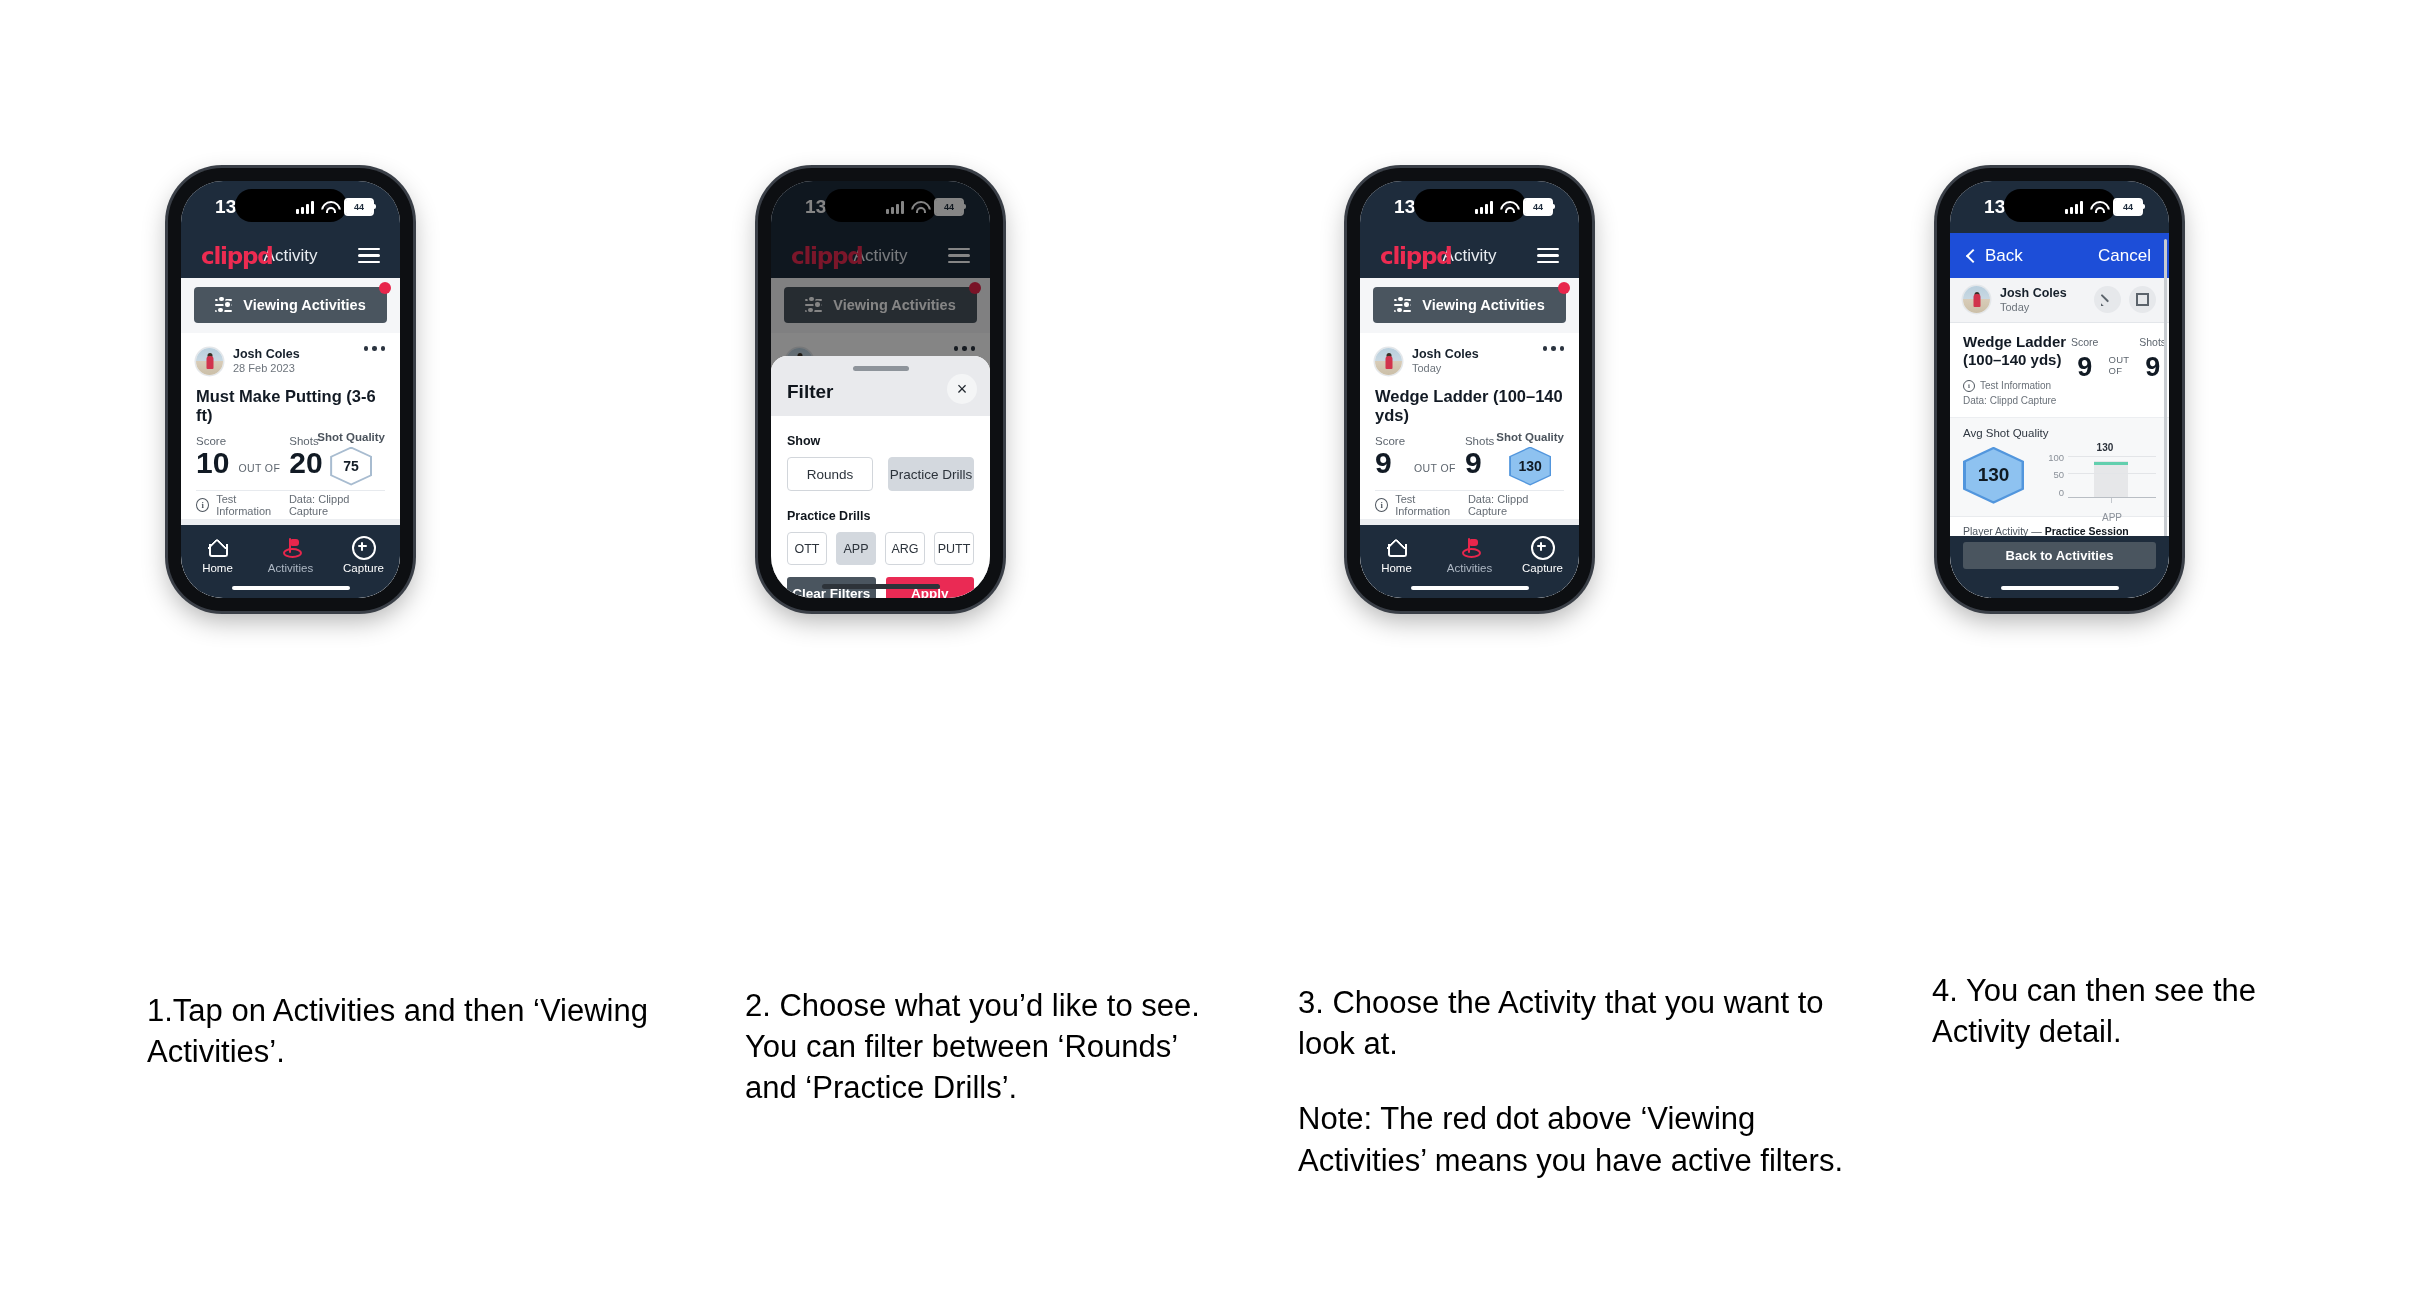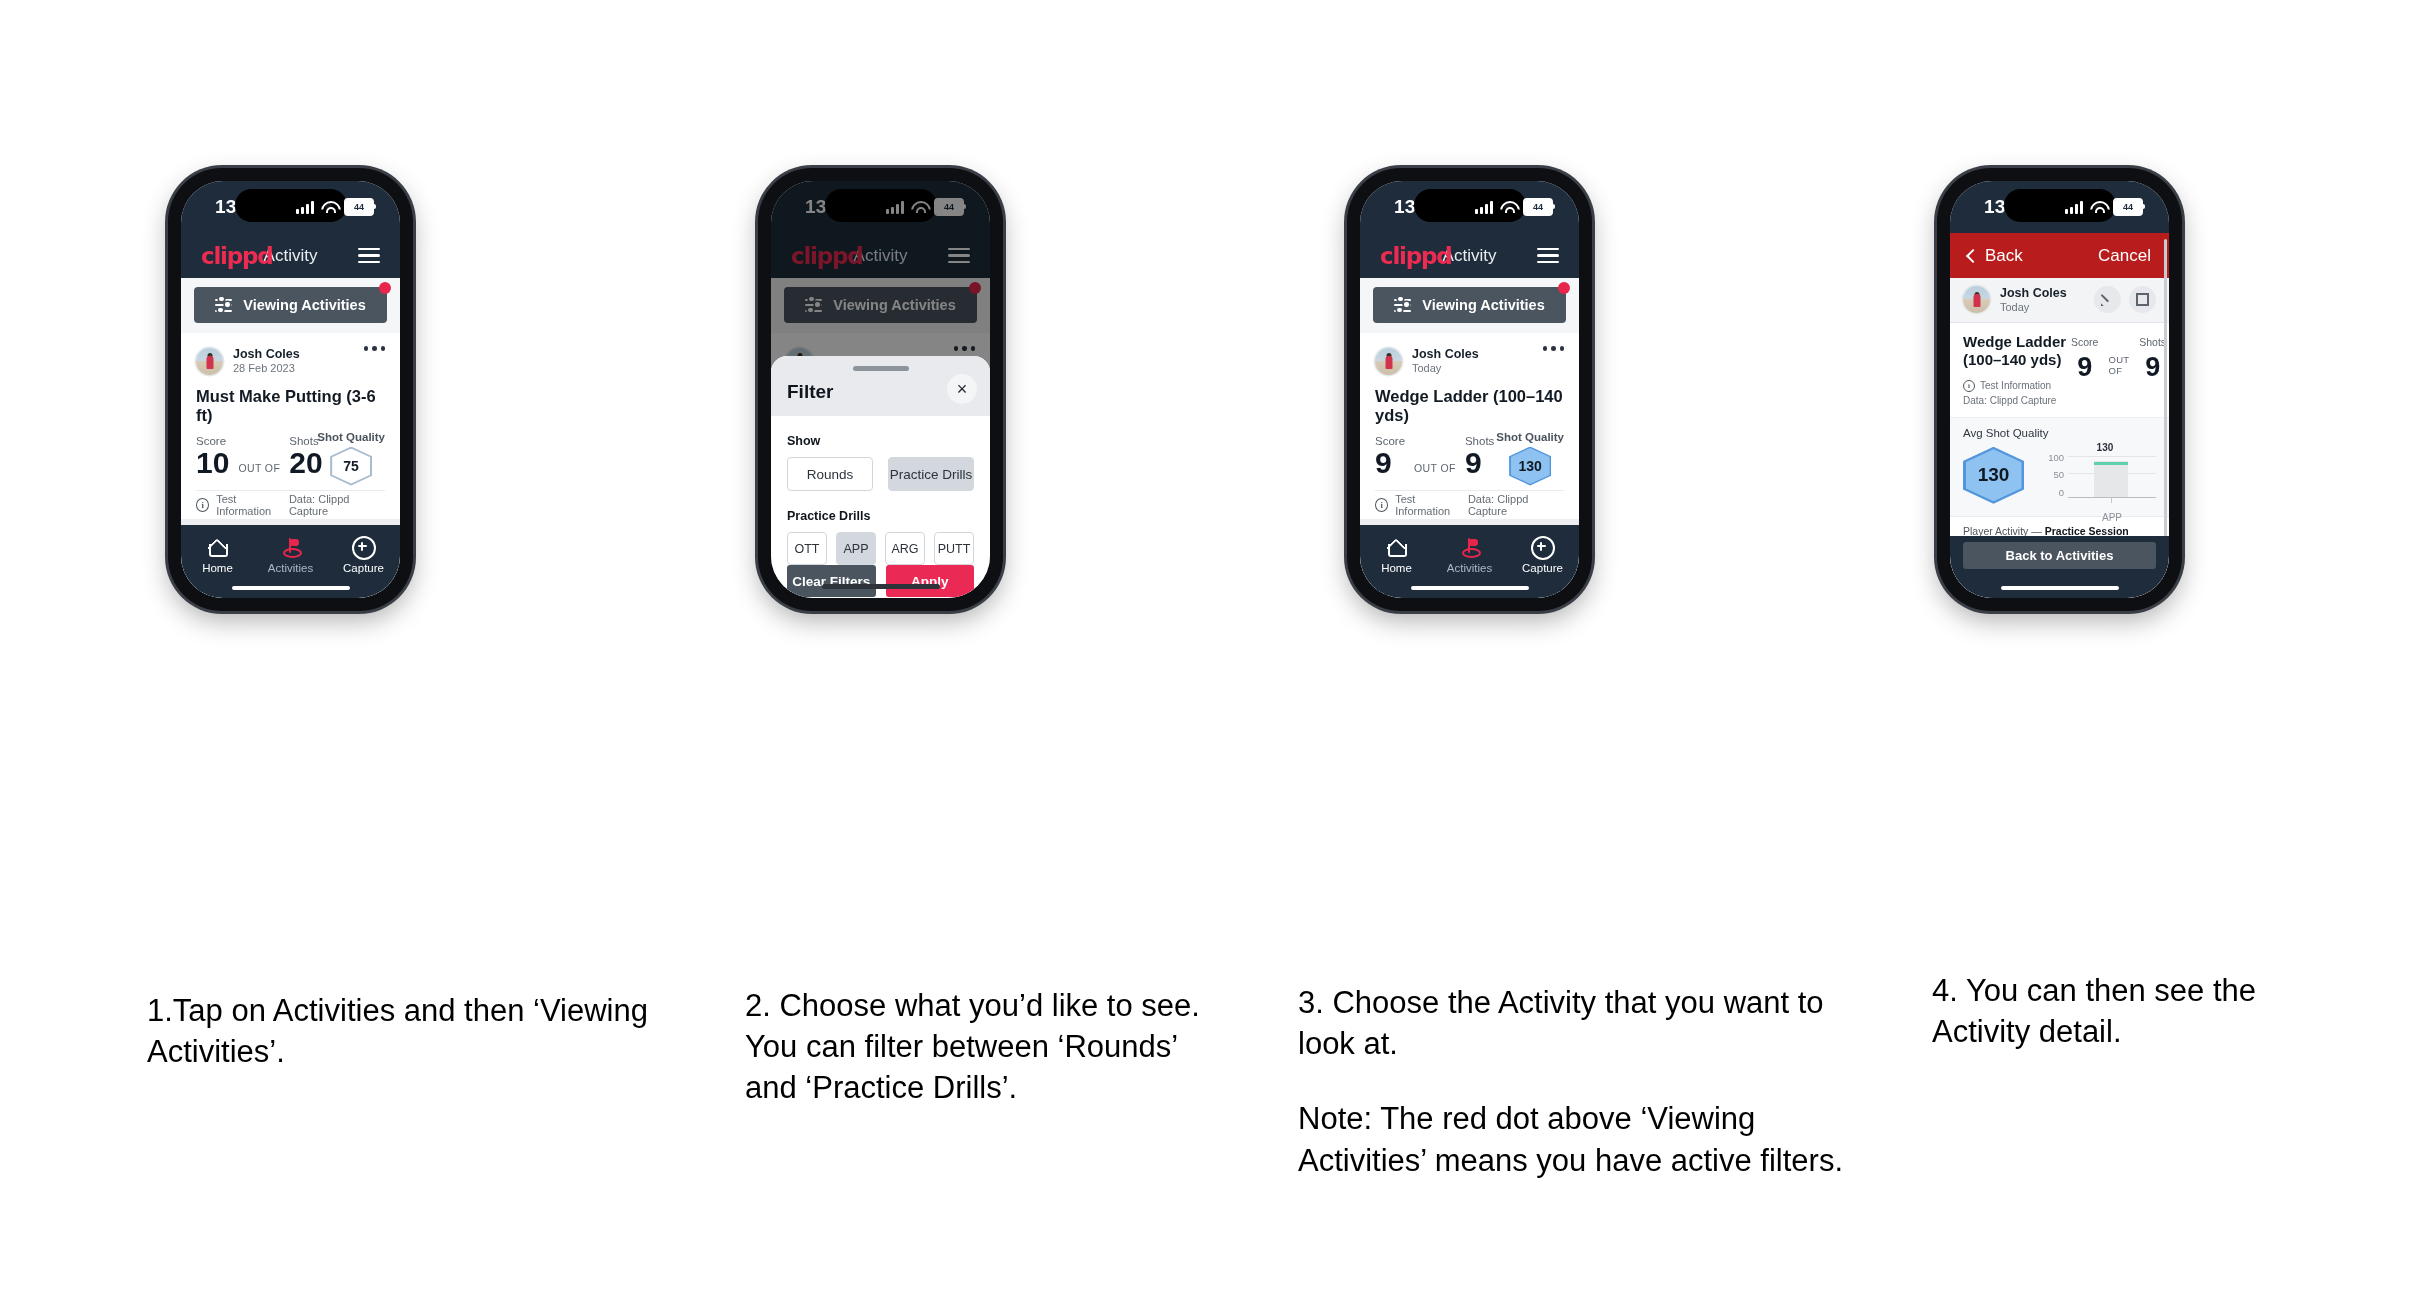--- a/index.html
+++ b/index.html
@@ -107,39 +107,39 @@
   .homebar{position:absolute;left:50%;transform:translateX(-50%);bottom:8px;width:118px;height:4.5px;border-radius:4px;background:#fff;}
 
   
   .dim{position:absolute;inset:0;background:rgba(0,0,0,.48);}
   .sheet{position:absolute;left:0;right:0;bottom:0;top:175px;background:#fff;border-radius:16px 16px 0 0;display:flex;flex-direction:column;}
   .sheet-head{background:#e9eaed;border-radius:16px 16px 0 0;padding:10px 16px 13px 16px;position:relative;}
   .grabber{width:56px;height:5px;border-radius:4px;background:#8e949b;margin:0 auto 10px auto;}
   .sheet-title{font-size:19px;font-weight:bold;color:#10161d;}
   .closebtn{position:absolute;right:13px;top:18px;width:30px;height:30px;border-radius:50%;background:#f4f5f6;
             display:flex;align-items:center;justify-content:center;color:#22282f;font-size:18px;}
-  .sheet-body{flex:1;padding:18px 16px 0 16px;border-radius:31px;}
+  .sheet-body{flex:1;padding:18px 16px 12px 16px;border-radius:31px;}
   .sec-lab{font-size:12.5px;font-weight:bold;color:#10161d;margin-bottom:9px;}
   .seg{display:flex;gap:15px;margin-bottom:18px;}
   .seg .opt{flex:1;height:32px;border:1px solid #d2d6db;border-radius:4px;display:flex;align-items:center;justify-content:center;
             font-size:13.5px;color:#2c333b;background:#fff;}
   .seg .opt.sel{background:#d3d8de;border-color:#d3d8de;}
   .chips{display:flex;gap:9px;}
   .chips .opt{width:52px;height:31px;border:1px solid #d2d6db;border-radius:4px;display:flex;align-items:center;justify-content:center;
               font-size:12.5px;color:#2c333b;background:#fff;}
   .chips .opt.sel{background:#d3d8de;border-color:#d3d8de;}
   .sheet-foot{display:flex;gap:10px;padding:0 16px 24px 16px;}
   .sheet-foot .b{flex:1;height:32px;border-radius:3px;display:flex;align-items:center;justify-content:center;
                  font-size:13.5px;font-weight:bold;color:#fff;}
   .b.clear{background:#4a555f;}
   .b.apply{background:#ea2a54;}
   .homebar-dark{position:absolute;left:50%;transform:translateX(-50%);bottom:9px;width:118px;height:5px;border-radius:4px;background:#2d3339;}
 
   
-  .navbar4{height:45px;background:#b91c1c;display:flex;align-items:center;justify-content:space-between;padding:0 18px;color:#fff;font-size:17px;}
+  .navbar4{height:45px;background:#1d4ed8;display:flex;align-items:center;justify-content:space-between;padding:0 18px;color:#fff;font-size:17px;}
   .backbtn{display:flex;align-items:center;gap:7px;}
   .chev{width:8px;height:8px;border-left:2.2px solid #fff;border-bottom:2.2px solid #fff;transform:rotate(45deg);}
   .p4-userbar{background:#f3f4f6;display:flex;align-items:center;padding:8px 13px;position:relative;border-bottom:1px solid #e3e6ea;}
   .p4-actions{position:absolute;right:13px;display:flex;gap:8px;}
   .circbtn{width:27px;height:27px;border-radius:50%;background:#e6e8eb;display:flex;align-items:center;justify-content:center;position:relative;}
   .pencil{width:13px;height:13px;position:relative;}
   .pencil:before{content:"";position:absolute;left:1px;top:1px;width:10px;height:2.2px;background:#5b636b;transform:rotate(45deg);transform-origin:left top;border-radius:1px;}
   .pencil:after{content:"";position:absolute;left:0px;bottom:0px;width:3px;height:3px;background:#5b636b;clip-path:polygon(0 100%,100% 100%,0 0);}
   .expand{width:13px;height:13px;position:relative;}
   .expand i{position:absolute;width:5px;height:5px;}

